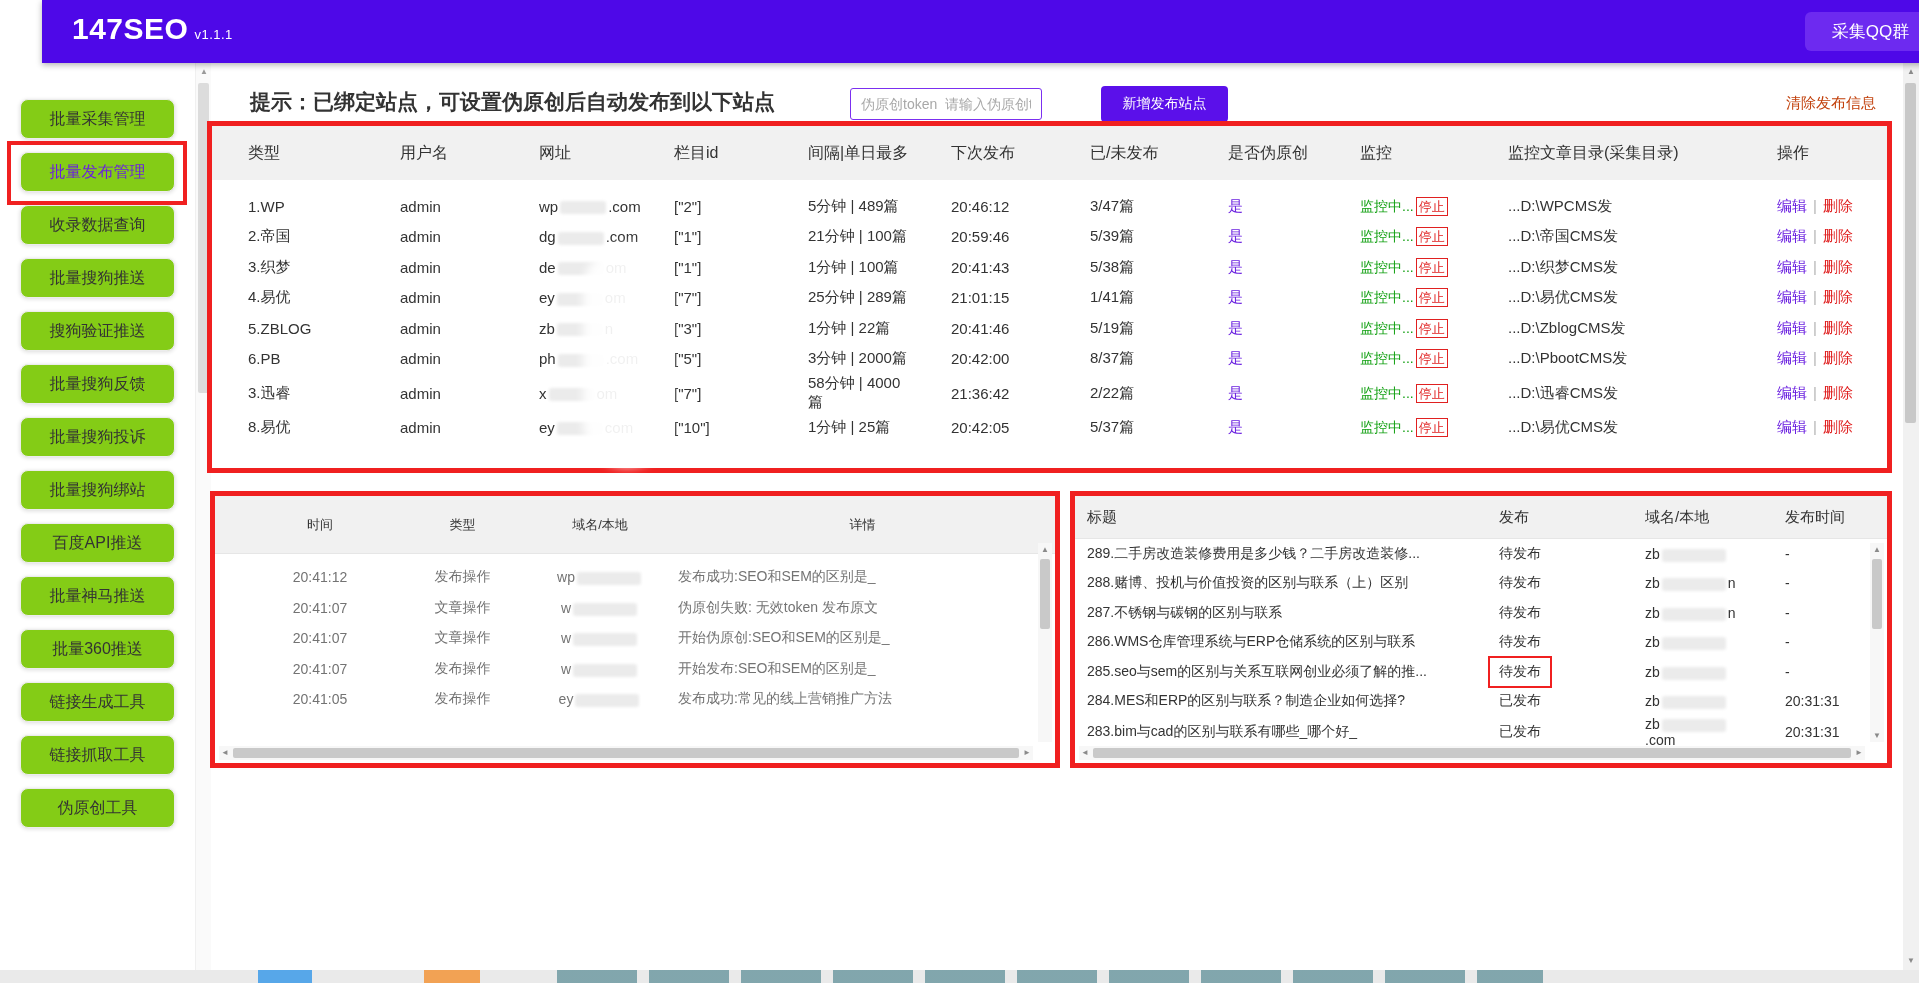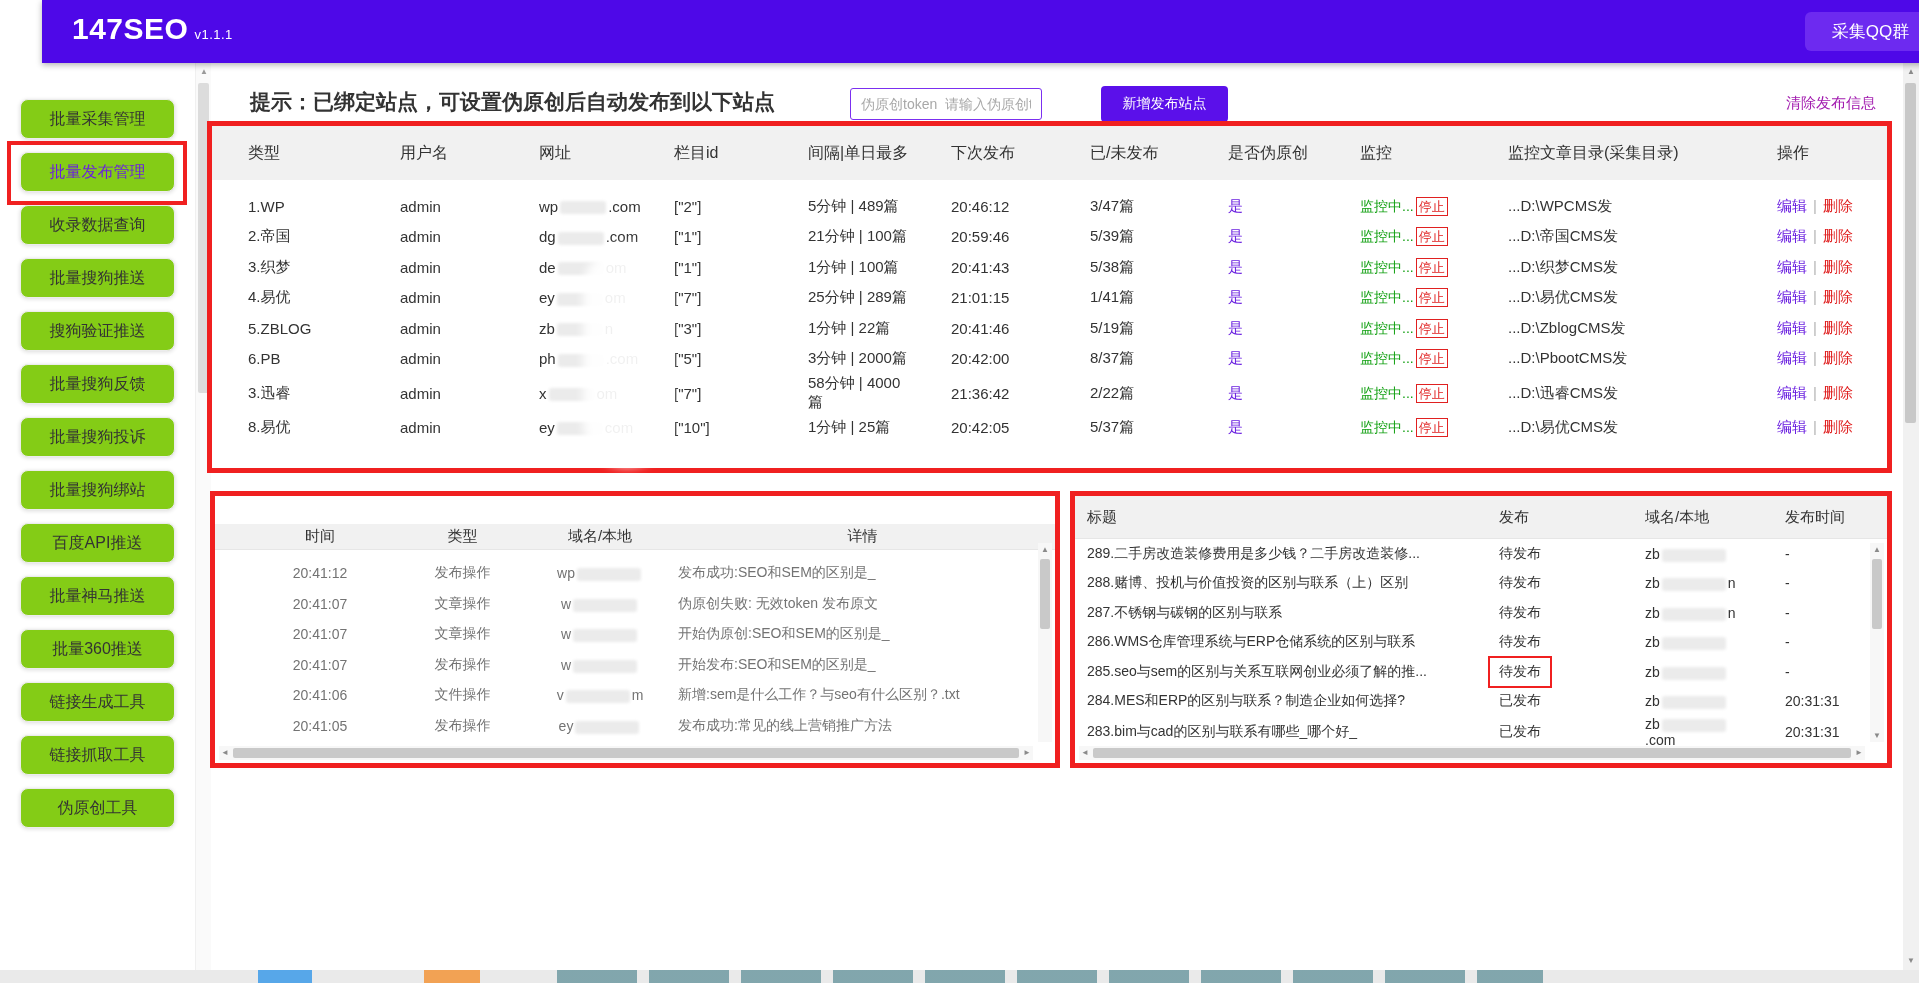--- a/index.html
+++ b/index.html
@@ -21,41 +21,41 @@
   
   .pagebar{position:absolute;left:1903px;top:63px;width:16px;height:920px;background:#f1f1f1;}
   .pagebar .arr-up{position:absolute;top:4px;width:16px;text-align:center;font-size:8px;color:#8a8a8a;}
   .pagebar .arr-dn{position:absolute;bottom:18px;width:16px;text-align:center;font-size:8px;color:#8a8a8a;}
   .pagebar .thumb{position:absolute;top:20px;left:2px;width:11px;height:340px;background:#c8c8c8;border-radius:2px;}
   
   .tip{position:absolute;left:250px;top:88px;font-size:21px;font-weight:bold;color:#333;}
   .token-input{position:absolute;left:850px;top:88px;width:192px;height:32px;border:1px solid #7b2ff0;border-radius:3px;padding:0 10px;font-size:14px;color:#333;outline:none;}
   .token-input::placeholder{color:#a8a8a8;}
   .add-btn{position:absolute;left:1054px;top:86px;width:127px;height:36px;background:#5b10ea;color:#fff;border:none;border-radius:4px;font-size:14px;cursor:pointer;margin-left:47px;}
-  .clear-link{position:absolute;left:1786px;top:94px;font-size:15px;color:#a21caf;cursor:pointer;}
+  .clear-link{position:absolute;left:1786px;top:94px;font-size:15px;color:#c2410c;cursor:pointer;}
   
   .sites{position:absolute;left:207px;top:121px;width:1685px;height:352px;border:5px solid #f02020;background:#fff;overflow:hidden;}
   .sgrid{display:grid;grid-template-columns:152px 139px 135px 134px 143px 139px 138px 132px 148px 269px auto;padding-left:36px;align-items:center;}
   .shead{background:#f1f1f1;height:54px;font-size:16px;color:#333;}
   .shead .hw{max-width:102px;line-height:1.35;display:inline-block;}
   .srows{padding-top:11px;}
   .srow{min-height:30.5px;font-size:15px;color:#333;}
   .blob{display:inline-block;width:46px;height:13px;background:#ebebeb;border-radius:3px;margin:0 2px;vertical-align:middle;filter:blur(1.5px);}
   .blob.wide{width:64px;}
   .pseudo{color:#6a1fe0;}
   .mon{color:#13a113;font-size:14px;}
   .stop{color:#e02020;border:1px solid #e02020;font-size:13px;padding:0 2px;margin-left:2px;cursor:pointer;display:inline-block;line-height:17px;}
   .op-edit{color:#6a1fe0;cursor:pointer;}
   .op-sep{color:#b5b5b5;margin:0 6px;}
   .op-del{color:#e02020;cursor:pointer;}
   .smudge{position:absolute;left:583px;top:245px;width:88px;height:222px;background:rgba(255,255,255,.93);filter:blur(5px);border-radius:44px;z-index:4;pointer-events:none;}
   
   .logp{position:absolute;left:210px;top:491px;width:850px;height:277px;border:5px solid #f02020;background:#fff;overflow:hidden;}
   .lgrid{display:grid;grid-template-columns:150px 135px 140px auto;padding-left:30px;align-items:center;}
-  .lhead{background:#f1f1f1;height:26px;font-size:15px;color:#333;border-bottom:1px solid #e6e6e6;margin-top:28px;}
+  .lhead{background:#f1f1f1;height:58px;font-size:13px;color:#333;border-bottom:1px solid #e6e6e6;}
   .lhead div{text-align:center;}
   .lrows{padding-top:8px;}
   .lrow{height:30.5px;font-size:14px;color:#737373;}
   .lrow .c{text-align:center;}
   .lrow .detail{padding-left:8px;}
   .artp{position:absolute;left:1070px;top:491px;width:822px;height:277px;border:5px solid #f02020;background:#fff;overflow:hidden;}
   .agrid{display:grid;grid-template-columns:398px 110px 150px auto;padding-left:12px;align-items:center;}
   .ahead{background:#f1f1f1;height:43px;font-size:15px;color:#333;border-bottom:1px solid #e6e6e6;}
   .ahead .stat-h{padding-left:14px;}
   .ahead .dom-h{padding-left:50px;}
@@ -300,26 +300,20 @@
         <div class="detail">开始伪原创:SEO和SEM的区别是_</div>
       </div>
 
       <div class="lgrid lrow">
         <div class="c">20:41:07</div>
         <div class="c">发布操作</div>
         <div class="c"><span>w</span><span class="blob wide"></span><span></span></div>
         <div class="detail">开始发布:SEO和SEM的区别是_</div>
       </div>
 
-      <div class="lgrid lrow">
-        <div class="c">20:41:06</div>
-        <div class="c">文件操作</div>
-        <div class="c"><span>v</span><span class="blob wide"></span><span>m</span></div>
-        <div class="detail">新增:sem是什么工作？与seo有什么区别？.txt</div>
-      </div>
 
       <div class="lgrid lrow">
         <div class="c">20:41:05</div>
         <div class="c">发布操作</div>
         <div class="c"><span>ey</span><span class="blob wide"></span><span></span></div>
         <div class="detail">发布成功:常见的线上营销推广方法</div>
       </div>
     </div>
   <div class="ivs">
     <div class="a up">▲</div>

